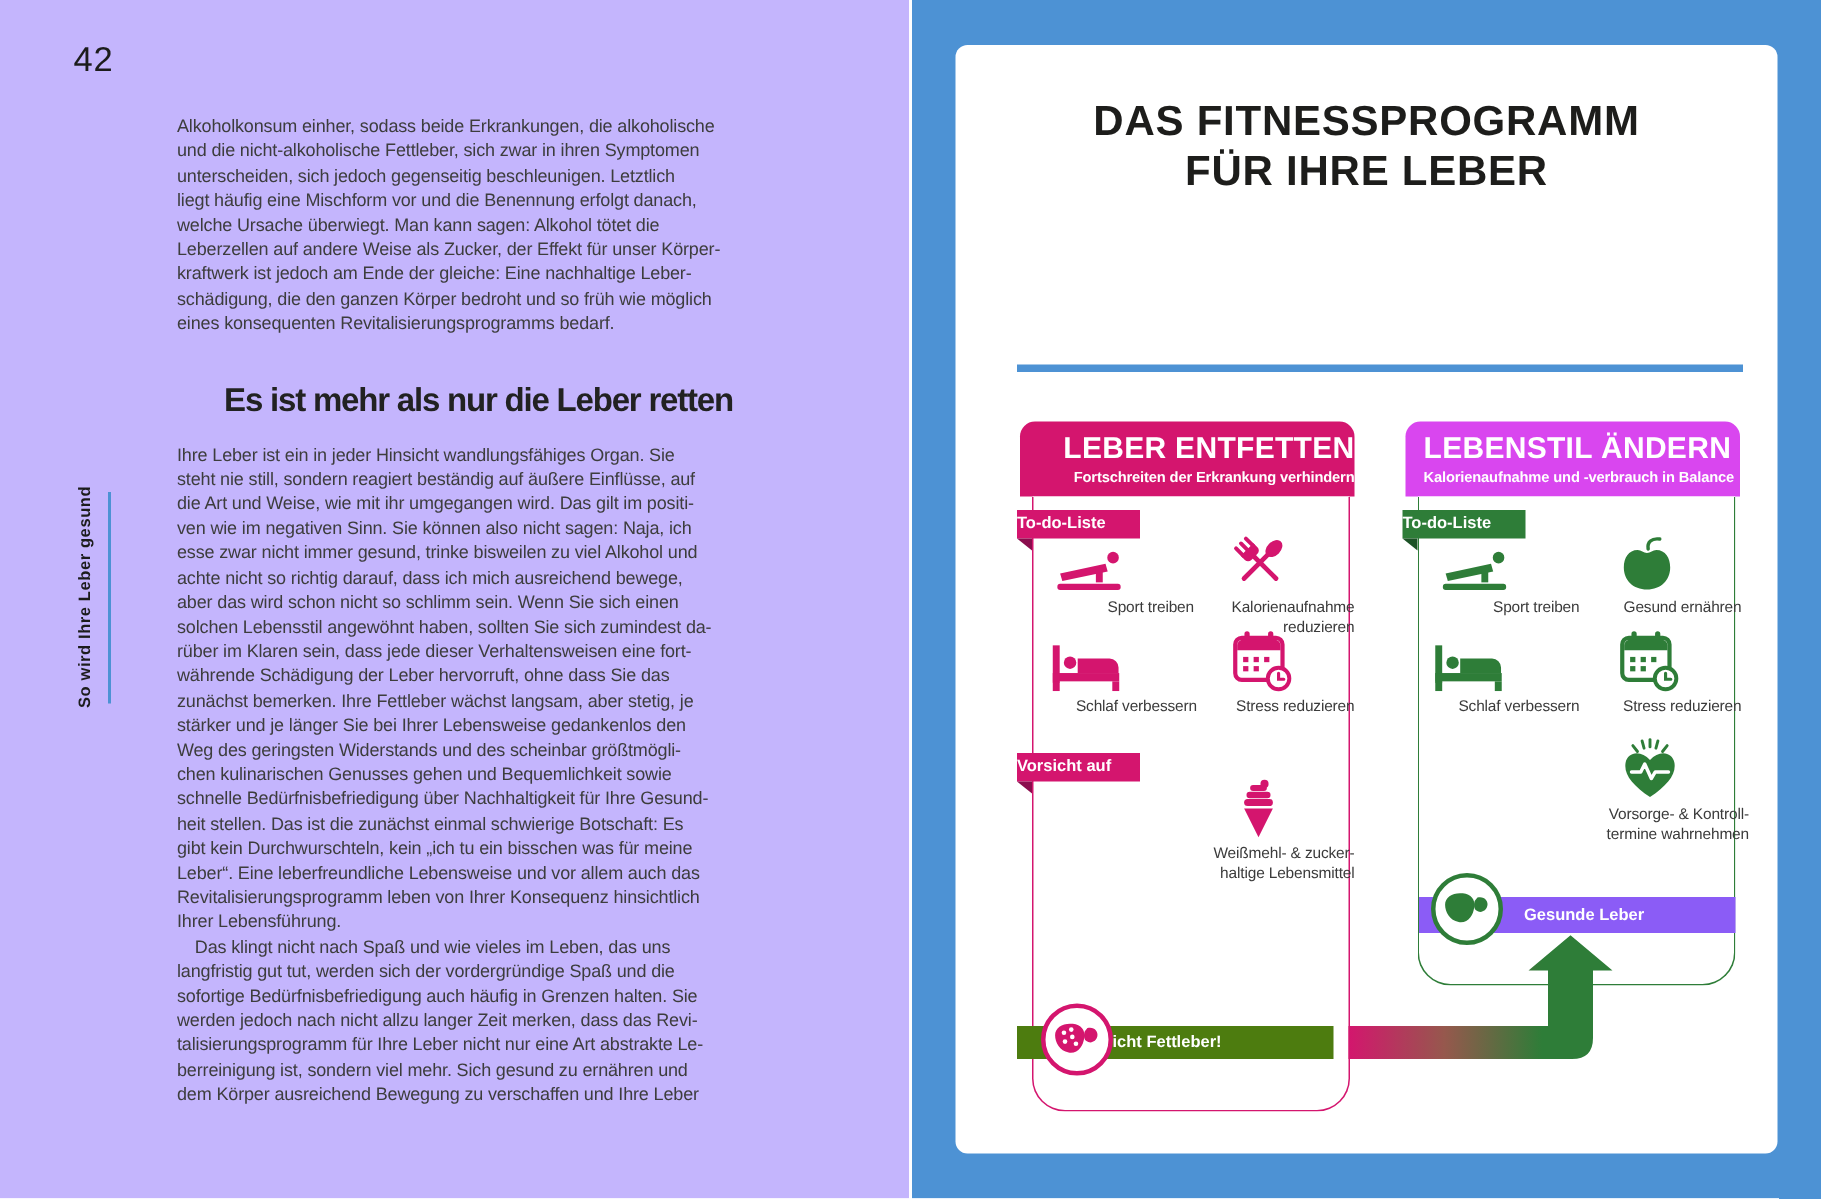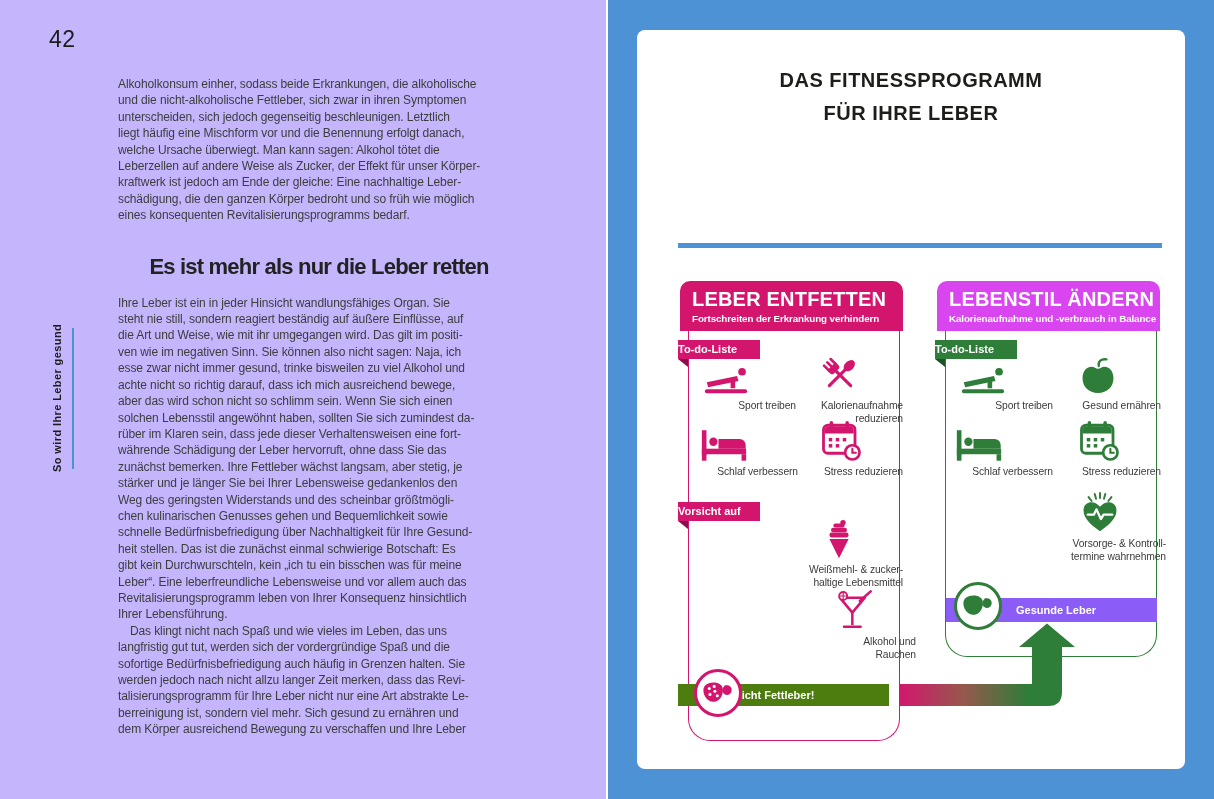--- a/index.html
+++ b/index.html
@@ -16,27 +16,27 @@
   .sidebar-rule { position:absolute; left:72px; top:328px; width:2px; height:141px; background:#4d92d4; }
   .text-col { position:absolute; left:118px; top:76px; width:402px; color:#3d3d3d; }
   .para { font-size:12px; line-height:16.4px; letter-spacing:-0.1px; white-space:pre-line; }
   .section-heading { margin-top:30px; margin-bottom:15px; text-align:center; white-space:nowrap;
       font-size:22px; font-weight:800; letter-spacing:-0.8px; color:#222; }
 
   
   .right-page { position:absolute; left:608px; top:0; width:606px; height:799px; background:#4d92d4; }
   .inner-white { position:absolute; left:29px; top:30px; width:548px; height:739px; background:#fff; border-radius:8px; }
   .info-title { position:absolute; left:0; top:64px; width:100%; text-align:center; white-space:pre-line;
-      font-size:20px; line-height:33px; font-weight:800; letter-spacing:0.5px; color:#1d1d1b; }
+      font-size:28px; line-height:33px; font-weight:800; letter-spacing:0.5px; color:#1d1d1b; }
   .info-intro { position:absolute; left:0; top:149px; width:100%; text-align:center; white-space:pre-line;
       font-size:14.5px; line-height:19.5px; color:#4a4a4a; }
   .blue-rule { position:absolute; left:70px; top:243px; width:484px; height:5px; background:#4d92d4; }
 
   .col-header { position:absolute; top:281px; width:223px; height:50px; border-radius:10px 10px 0 0; padding:6px 0 0 12px; color:#fff; }
-  .col-header.pink { left:72px; background:#d4156e; }
+  .col-header.pink { left:72px; background:#d4156e;text-align:right; }
   .col-header.green { left:329px; background:#d946ef; }
   .col-header .t { font-size:20px; font-weight:800; letter-spacing:0.2px; line-height:24px; white-space:nowrap; }
   .col-header .s { font-size:9.8px; font-weight:700; letter-spacing:-0.1px; margin-top:2px; white-space:nowrap; }
 
   .card { position:absolute; top:331px; width:212px; background:#fff; border-radius:0 0 22px 22px; z-index:1; }
   .card.pink { left:80px; height:410px; border:1.5px solid #d4156e; border-top:none; }
   .card.green { left:337px; height:326px; border:1.5px solid #2e7d38; border-top:none; }
 
   .ribbon { position:absolute; width:82px; height:19px; z-index:3; color:#fff;
       font-size:11px; font-weight:700; line-height:19px; white-space:nowrap; }
@@ -198,35 +198,20 @@
             <circle cx="25" cy="4.5" r="3.4"></circle>
             <rect x="13" y="5.5" width="14" height="5" rx="2.5"></rect>
             <rect x="10" y="11" width="20" height="5.5" rx="2.75"></rect>
             <rect x="8" y="17" width="24" height="6" rx="3"></rect>
             <path d="M8,25 h24 l-12,24 Z"></path>
           </svg>
       </div>
       <div class="cap">Weißmehl- &amp; zucker-
 haltige Lebensmittel</div>
     </div>
-    <div class="cell pinkc" style="left:218px; top:590px; width:90px;">
-      <div class="ic ml8">
-        <svg width="40" height="42" viewBox="0 0 48 50">
-            <g fill="none" stroke="currentColor" stroke-width="3">
-              <path d="M7,9 H37 L22,27 Z" stroke-linejoin="round"></path>
-              <path d="M22,27 V42"></path>
-              <path d="M12,44 H32" stroke-linecap="round"></path>
-              <path d="M31,13 L44,1.5" stroke-linecap="round"></path>
-            </g>
-            <circle cx="11" cy="7" r="4.8" fill="#fff" stroke="currentColor" stroke-width="2.2"></circle>
-            <path d="M11,2.2 V11.8 M6.2,7 H15.8" stroke="currentColor" stroke-width="1.4"></path>
-          </svg>
-      </div>
-      <div class="cap">Alkohol und Rauchen</div>
-    </div>
 
     <div class="band pink">Vorsicht Fettleber!</div>
     <div class="band-circle pink">
       <svg width="32" height="24" viewBox="0 0 46 34" fill="#d4156e">
           <path d="M2,13 C2,5 10,1 19,2 C27,3 31,8 30,15 C29,23 24,31 15,29.5 C6.5,28 2,20 2,13 Z"></path>
           <path d="M33,6 C39.5,4.5 43.5,9 42.5,14 C41.5,19 36,21.5 32,18.5 C29,16.2 29.5,11.5 30.5,9 Z"></path>
           <circle cx="10.5" cy="10.5" r="2.2" fill="#fff"></circle>
           <circle cx="17.5" cy="7.5" r="2.2" fill="#fff"></circle>
           <circle cx="11.5" cy="19" r="2.2" fill="#fff"></circle>
           <circle cx="18.5" cy="14.5" r="2.2" fill="#fff"></circle>

